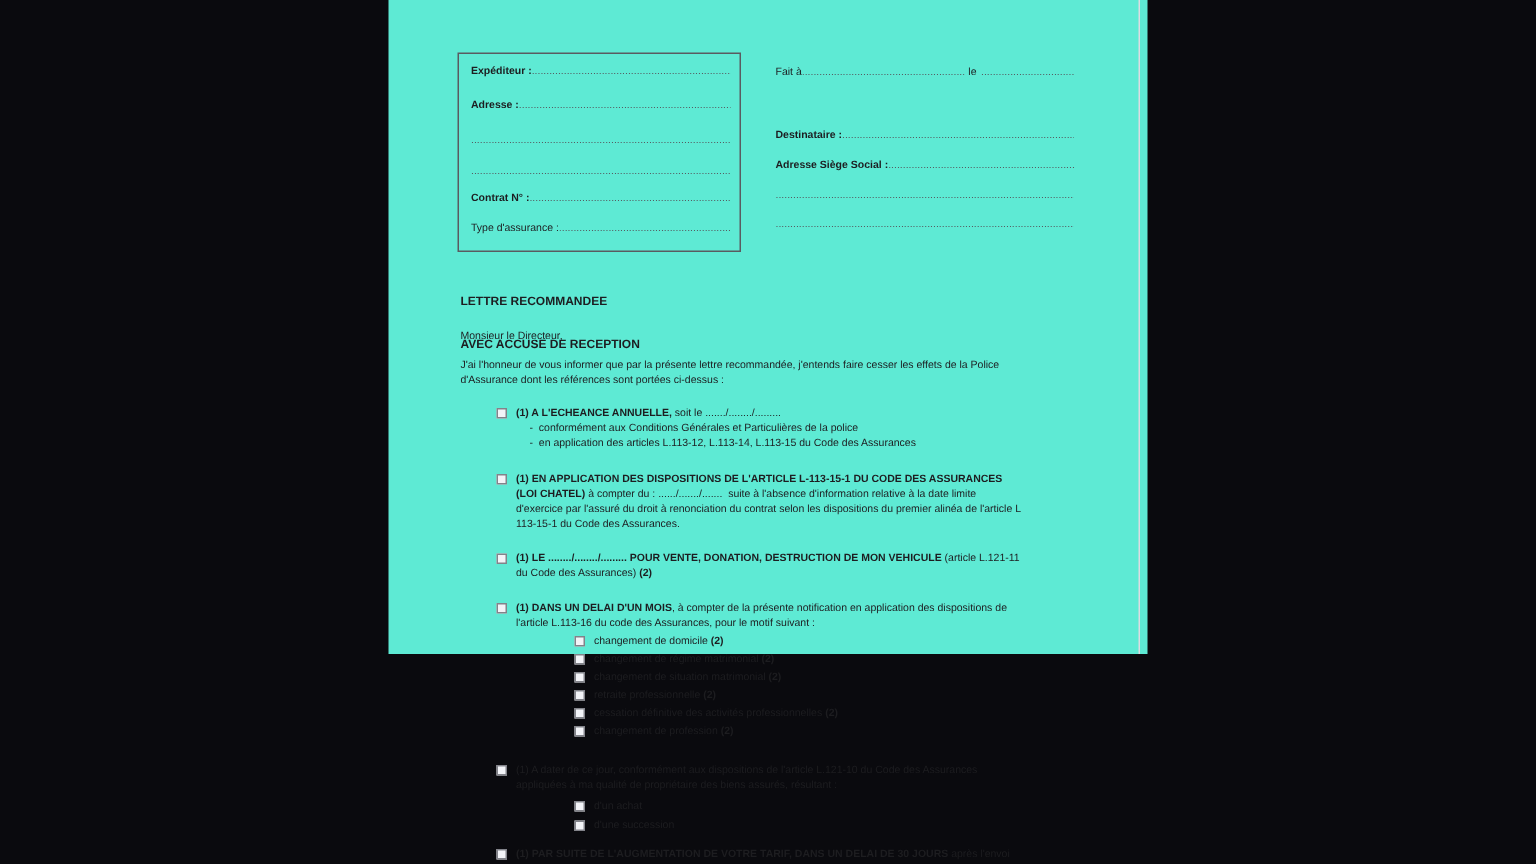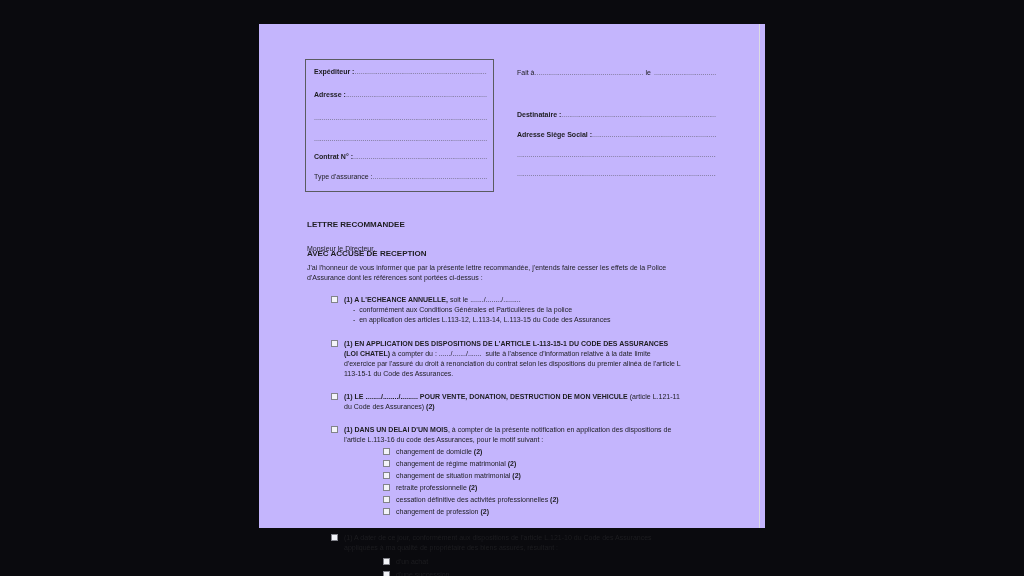--- a/index.html
+++ b/index.html
@@ -4,23 +4,22 @@
 <style>
   html,body{margin:0;padding:0;}
   body{
     width:1024px;height:576px;overflow:hidden;
     background:#0a0a0e;
     font-family:"Liberation Sans","DejaVu Sans",sans-serif;
     color:#1d1d20;
   }
   .backdrop{position:absolute;inset:0;background:#0a0a0e;}
   .paper{
-    position:absolute;left:259px;top:0;width:506px;height:504px;
-    background:#c4b5fd;
-    margin-top:24px;
+    position:absolute;left:259px;top:0;width:506px;height:436px;
+    background:#5eead4;
   }
   .edge-line{position:absolute;right:5px;top:0;bottom:0;width:1px;background:#dcdce2;}
   .b{font-weight:bold;}
   .row{display:flex;height:10px;line-height:10px;font-size:7px;}
   .row .lbl{white-space:pre;}
   .leader{flex:1;overflow:hidden;white-space:pre;color:#55565c;}
   .leader.fixed{flex:none;width:62px;}
   .le{white-space:pre;padding:0 3px;}
   
   .sender-box{

